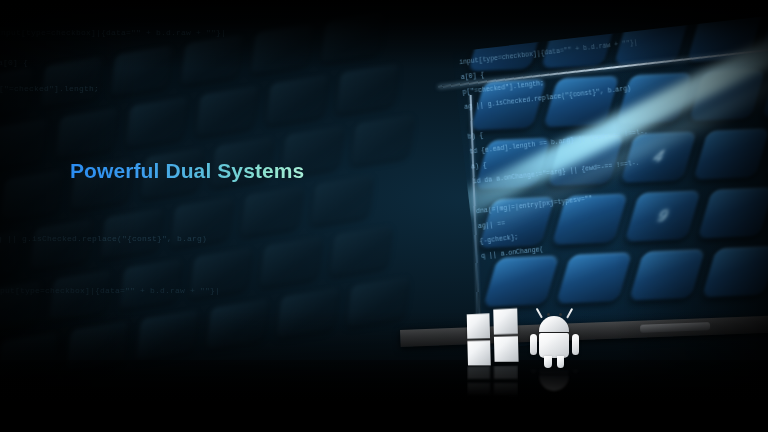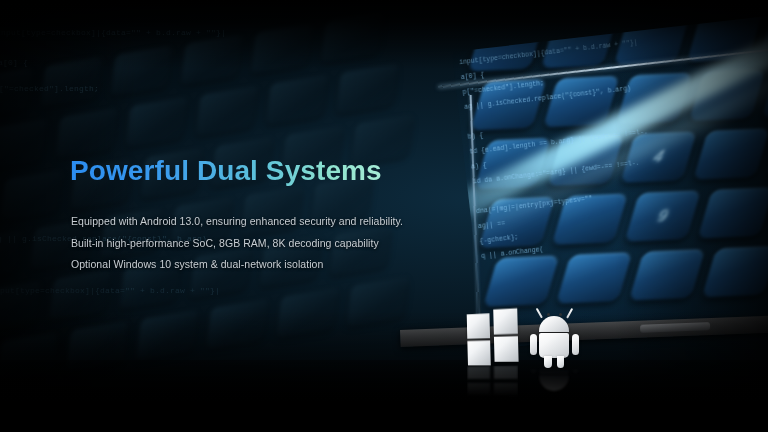--- a/index.html
+++ b/index.html
@@ -170,21 +170,21 @@
   }
   .floor-fade {
     position:absolute; left:0; top:360px; width:768px; height:72px;
     background:linear-gradient(180deg, rgba(0,0,0,.35), #000 58%);
     pointer-events:none;
   }
 
   
   .headline {
     position:absolute; left:70px; top:154px;
-    font-size:28px;
+    font-size:21px;
     font-weight:bold;
     letter-spacing:.1px;
     line-height:34px;
     background:linear-gradient(90deg, #2b8cf0 0%, #3b9ced 30%, #5fc3d9 62%, #8fe3cf 84%, #a6ecd6 100%);
     -webkit-background-clip:text;
     background-clip:text;
     color:transparent;
     -webkit-text-fill-color:transparent;
     white-space:nowrap;
   }
@@ -430,25 +430,20 @@
 
   <div class="hinge">
     <div class="hinge-nub"></div>
   </div>
 
   <div class="floor-fade"></div>
   <div class="vignette"></div>
 
   <h1 class="headline">Powerful Dual Systems</h1>
 
-  <div class="bodylines">
-    <div>Equipped with Android 13.0, ensuring enhanced security and reliability.</div>
-    <div>Built-in high-performance SoC, 8GB RAM, 8K decoding capability</div>
-    <div>Optional Windows 10 system &amp; dual-network isolation</div>
-  </div>
 
   <div class="logos">
 
     <div class="winlogo">
       <i></i>
       <i></i>
       <i></i>
       <i></i>
     </div>
     <div class="win-reflect">

